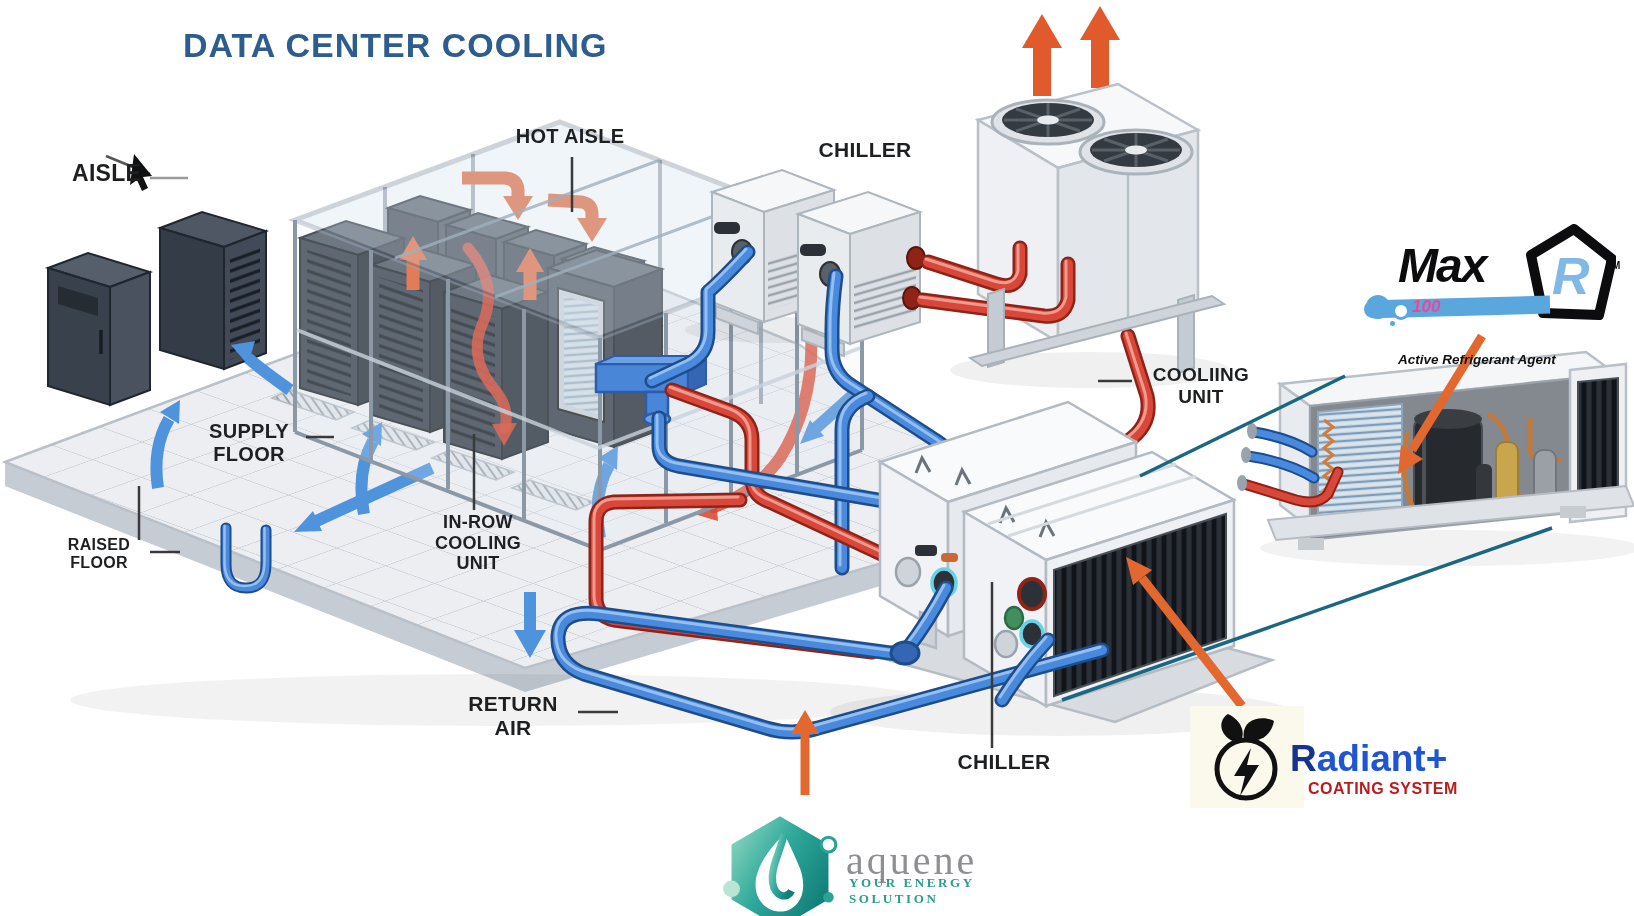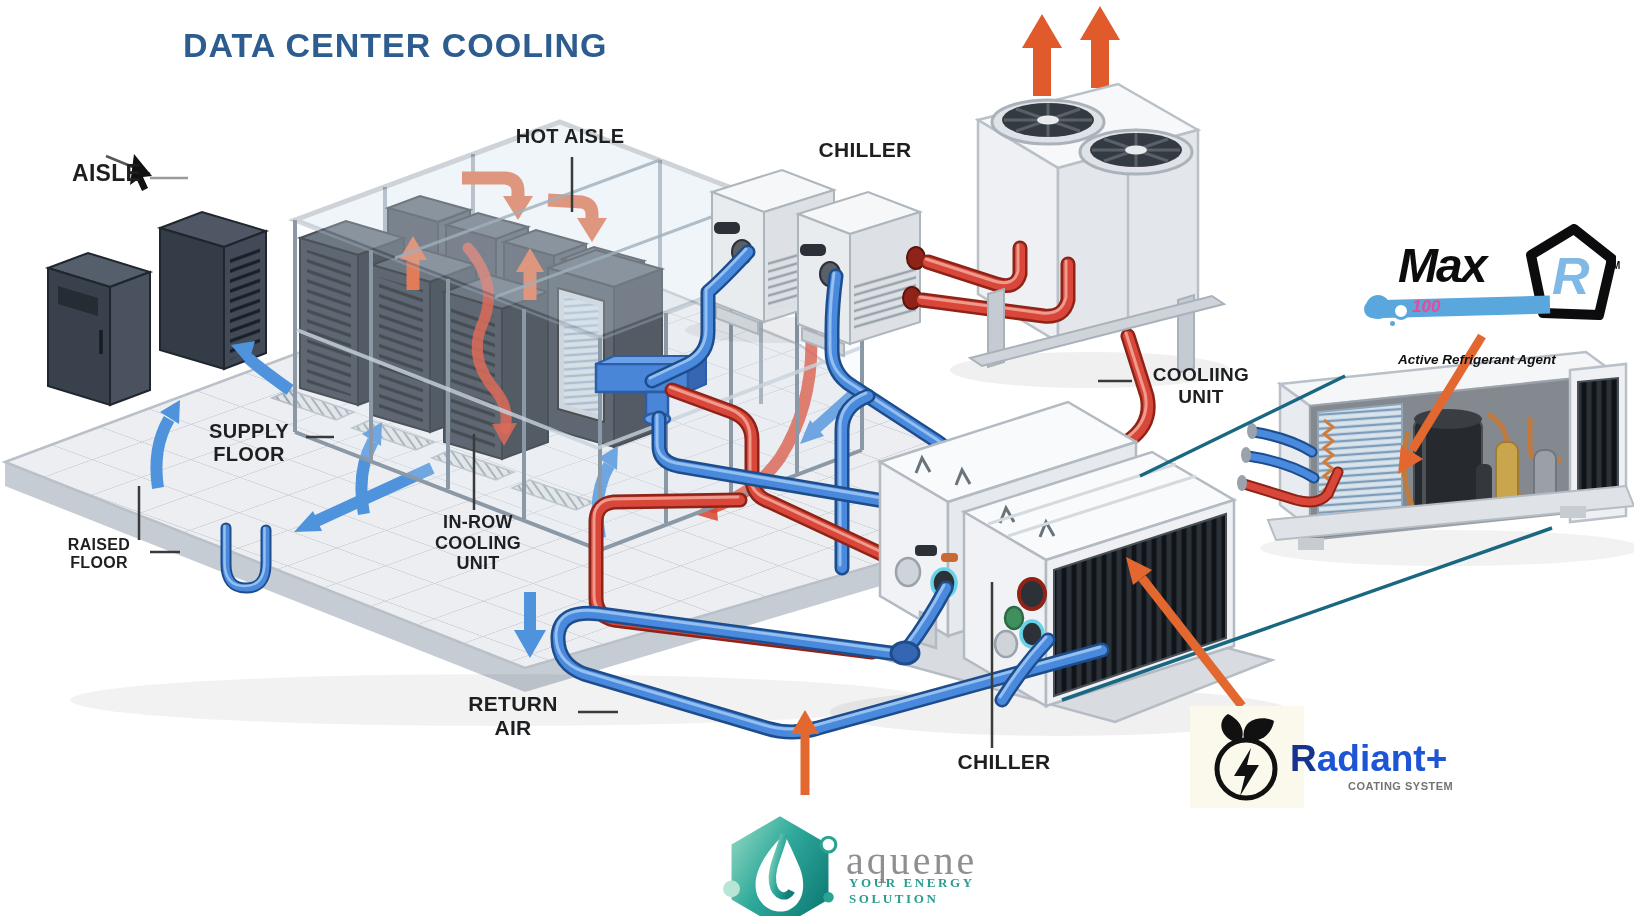--- a/index.html
+++ b/index.html
@@ -24,22 +24,22 @@
   .maxr .c3{position:absolute;left:32px;top:97px;width:5px;height:5px;border-radius:50%;background:#5aa7dd;}
   .maxr .n100{position:absolute;left:54px;top:73px;font-size:17px;font-style:italic;font-weight:900;color:#ec4899;}
   .maxr .tag{position:absolute;left:40px;top:95px;font-size:13.5px;font-style:italic;font-weight:700;color:#101010;margin-top:33px;}
   
   .radiant{position:absolute;left:1190px;top:706px;width:268px;height:106px;}
   .radiant .bg{position:absolute;left:0;top:0;width:114px;height:102px;background:#fbf8ec;}
   .radiant .icon{position:absolute;left:10px;top:6px;}
   .radiant .name{position:absolute;left:100px;top:32px;font-size:37px;font-weight:800;letter-spacing:0;}
   .radiant .name .r1{color:#16338d;}
   .radiant .name .r2{color:#1d55d4;}
-  .radiant .tag{position:absolute;left:118px;top:74px;font-size:11px;font-weight:700;color:#737373;
-                letter-spacing:.5px;margin-left:40px;}
+  .radiant .tag{position:absolute;left:118px;top:74px;font-size:16px;font-weight:700;color:#b91c1c;
+                letter-spacing:.5px;}
   
   .aquene{position:absolute;left:722px;top:813px;width:276px;height:118px;font-family:Liberation Serif, serif;}
   .aquene .hex{position:absolute;left:0;top:0;}
   .aquene .name{position:absolute;left:124px;top:24px;font-size:40px;font-weight:500;color:#8d8f92;
                 letter-spacing:3px;}
   .aquene .tag{position:absolute;left:127px;top:62px;font-size:13px;font-weight:700;color:#2a9d8f;
                letter-spacing:2.6px;}
   
   .po-b{stroke:#1e4d8c;stroke-width:15;fill:none;stroke-linecap:round;stroke-linejoin:round;}
   .pc-b{stroke:#4a8ade;stroke-width:10;fill:none;stroke-linecap:round;stroke-linejoin:round;}

